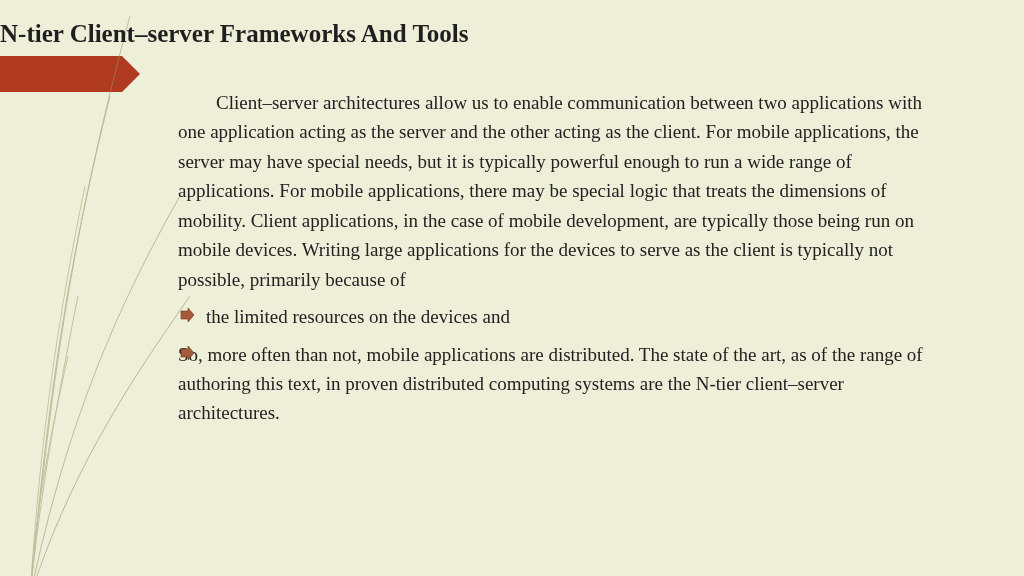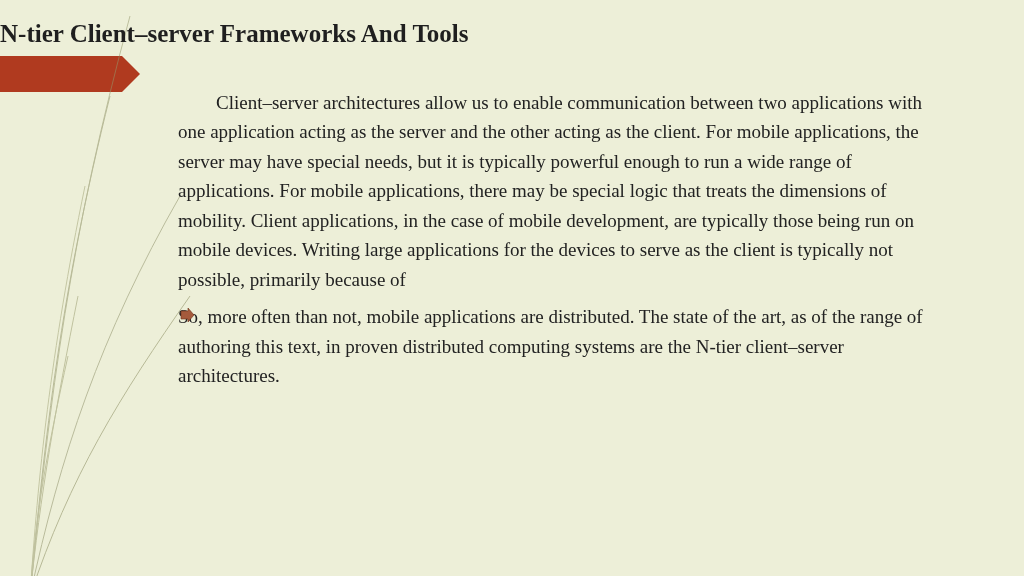--- a/index.html
+++ b/index.html
@@ -89,16 +89,22 @@
 
 <h1 class="title">N-tier Client–server Frameworks And Tools</h1>
 
 <div class="content">
   <p class="lead">Client–server architectures allow us to enable communication between two applications with one application acting as the server and the other acting as the client. For mobile applications, the server may have special needs, but it is typically powerful enough to run a wide range of applications. For mobile applications, there may be special logic that treats the dimensions of mobility. Client applications, in the case of mobile development, are typically those being run on mobile devices. Writing large applications for the devices to serve as the client is typically not possible, primarily because of</p>
   <ul>
     <li>
       <svg class="bullet" viewBox="0 0 14 14">
         <path d="M1 3 L8 3 L8 0 L14 7 L8 14 L8 11 L1 11 Z" fill="#a55a3c" stroke="#6b2f18" stroke-width="0.6"></path>
       </svg>
+      <span>the limited resources on the devices and</span>
+    </li>
+    <li>
+      <svg class="bullet" viewBox="0 0 14 14">
+        <path d="M1 3 L8 3 L8 0 L14 7 L8 14 L8 11 L1 11 Z" fill="#a55a3c" stroke="#6b2f18" stroke-width="0.6"></path>
+      </svg>
     </li>
   </ul>
   <p class="tail">So, more often than not, mobile applications are distributed. The state of the art, as of the range of authoring this text, in proven distributed computing systems are the N-tier client–server architectures.</p>
 </div>
 
 </body></html>

